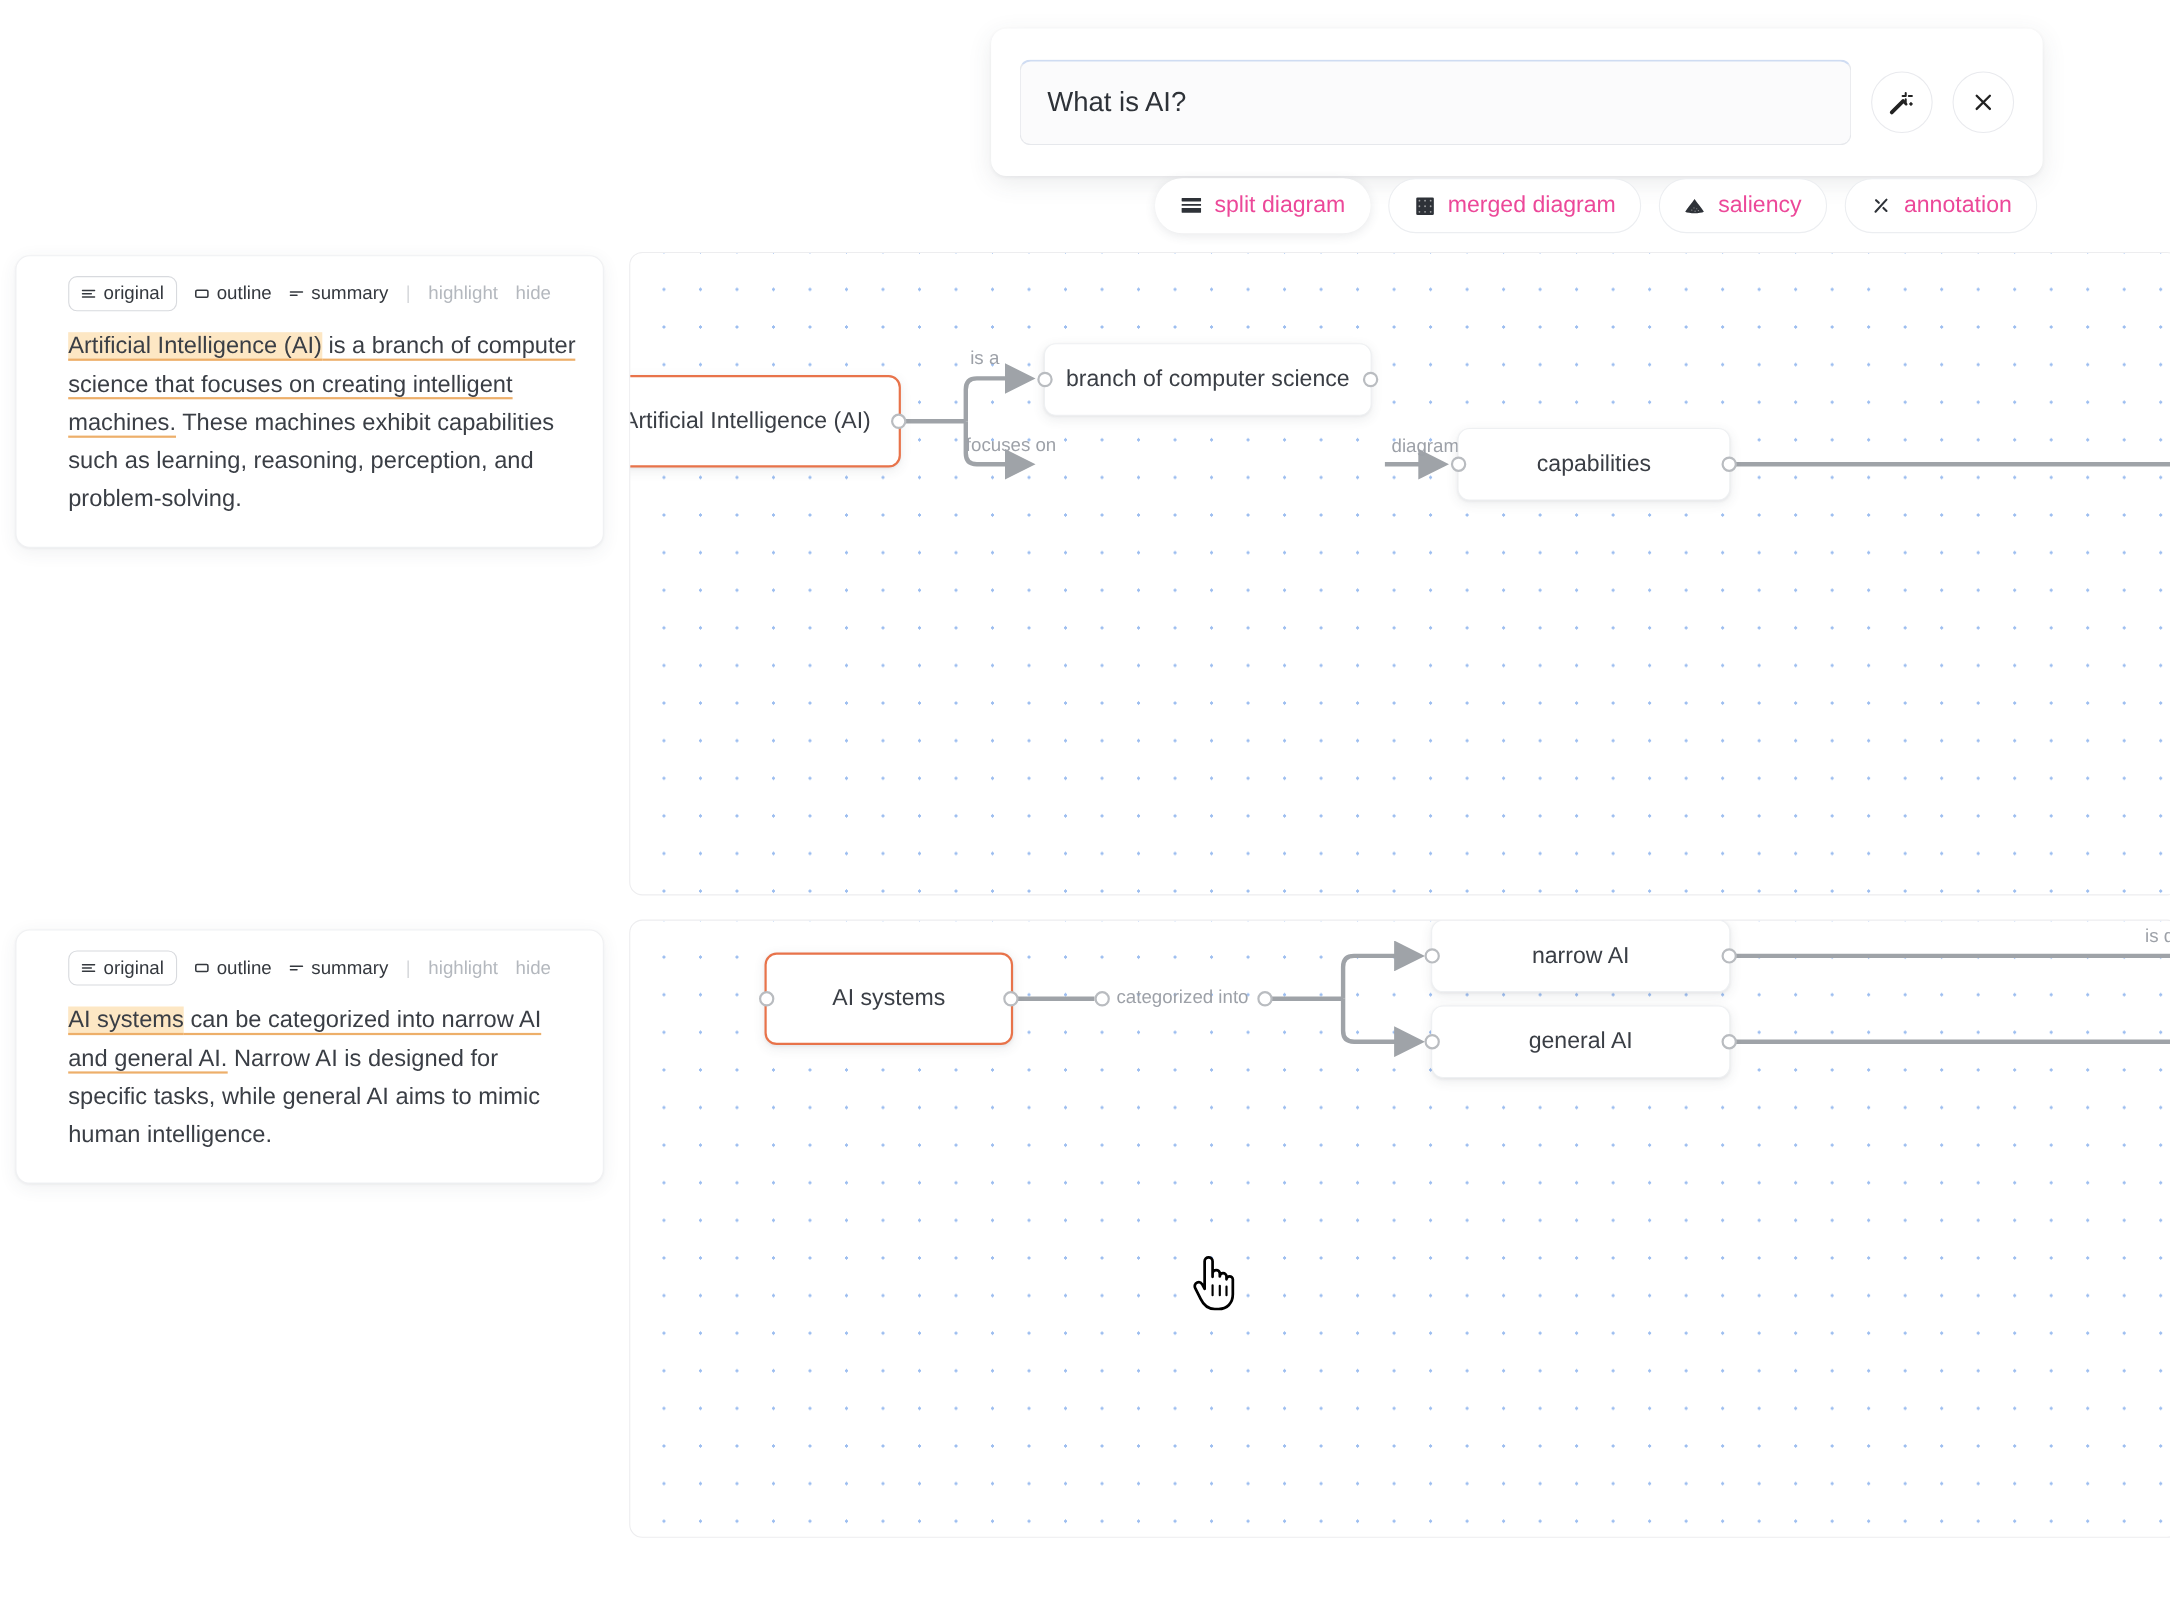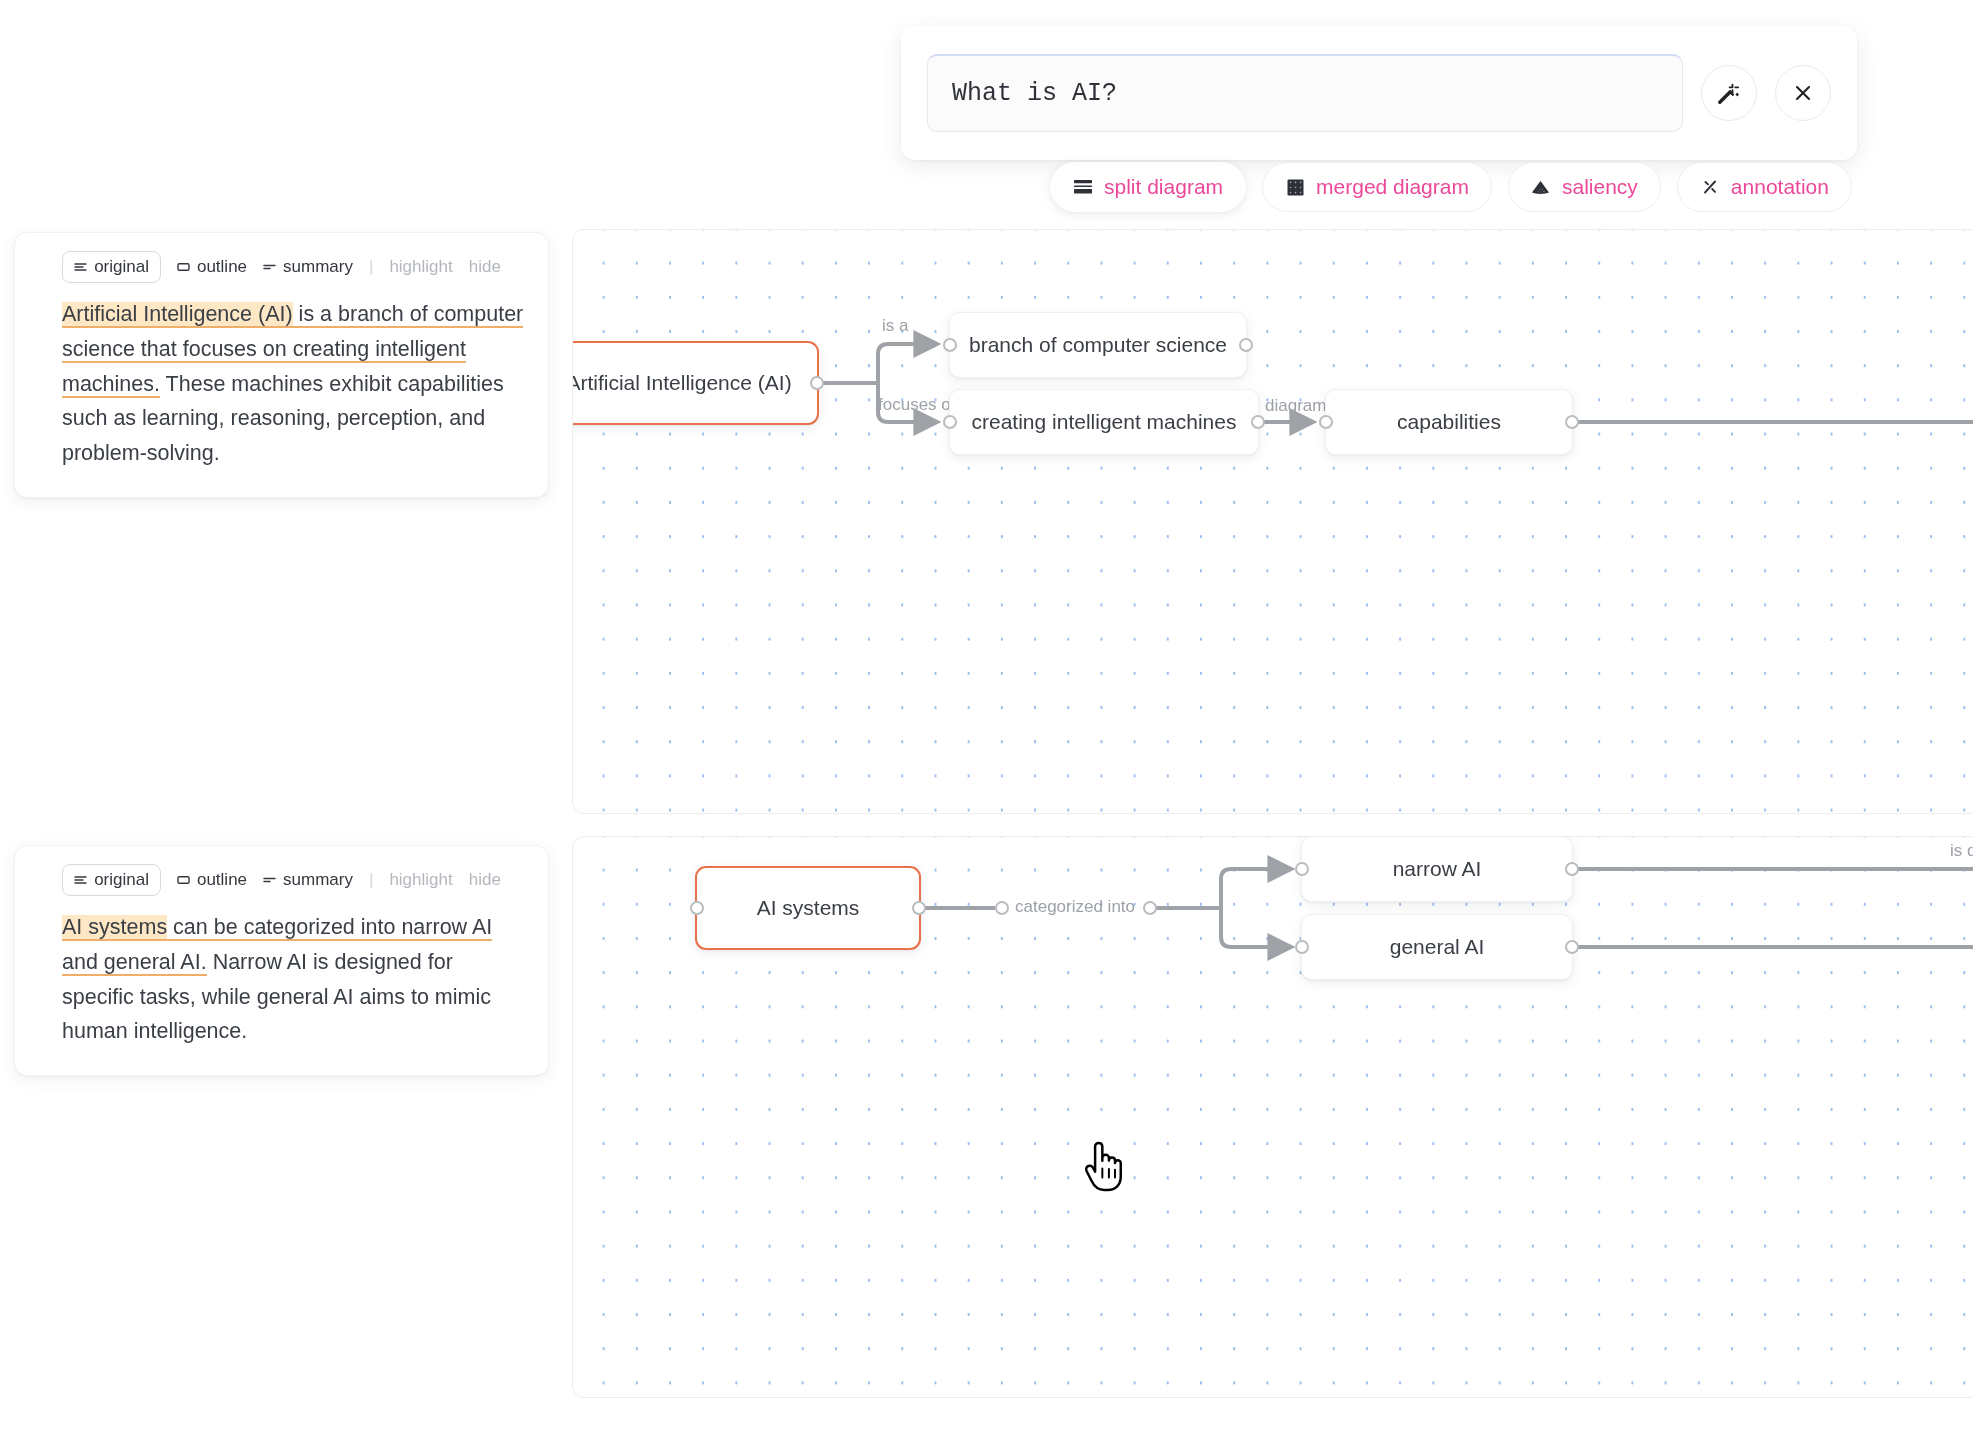--- a/index.html
+++ b/index.html
@@ -26,21 +26,21 @@
   .search-input {
     flex: 1 1 auto;
     height: 78px;
     background: #fbfbfc;
     border: 1px solid #e6e8ec;
     border-top: 2px solid #cfdcf2;
     border-radius: 10px;
     padding: 0 24px;
     font-size: 25px;
     color: #2e3238;
-    font-family: Liberation Mono, monospace;
+    font-family: Liberation Sans, sans-serif;
     outline: none;
   }
   .search-input::placeholder { color: #b7bcc4; }
   .circ-btn {
     width: 56px; height: 56px; flex: 0 0 56px;
     border-radius: 50%;
     border: 1px solid #e9eaee;
     background: #fff;
     display: flex; align-items: center; justify-content: center;
     cursor: pointer;
@@ -363,25 +363,20 @@
       <span>Artificial Intelligence (AI)</span>
       <span class="handle r"></span>
     </div>
 
     <div class="node" style="left:376px; top:82px; width:298px; height:66px;">
       <span class="handle l"></span>
       <span>branch of computer science</span>
       <span class="handle r"></span>
     </div>
 
-    <div class="node" style="left:376px; top:159px; width:310px; height:66px;">
-      <span class="handle l"></span>
-      <span>creating intelligent machines</span>
-      <span class="handle r"></span>
-    </div>
 
     <div class="node" style="left:752px; top:159px; width:248px; height:66px;">
       <span class="handle l"></span>
       <span>capabilities</span>
       <span class="handle r"></span>
     </div>
   </div>
 
   <div class="canvas" id="canvas-2">
     <svg class="edge-svg">

